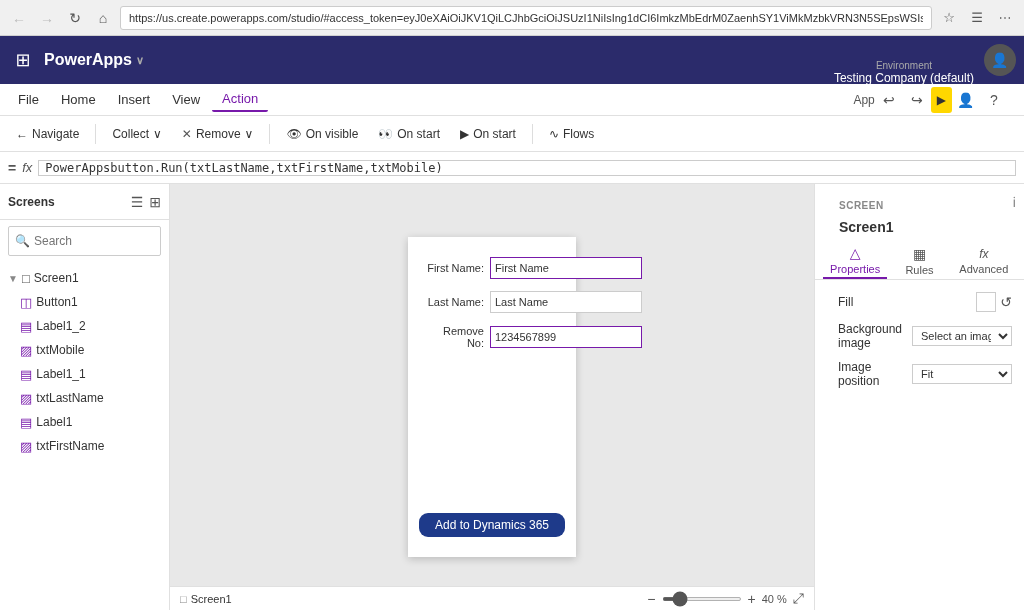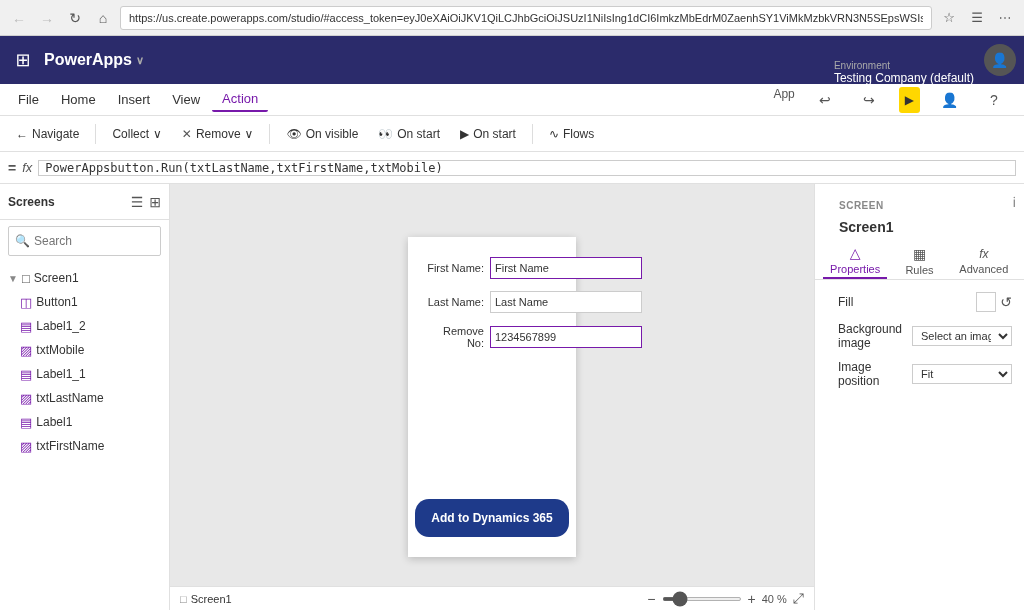--- a/index.html
+++ b/index.html
@@ -60,21 +60,21 @@
       font-size: 16px;
       font-weight: 600;
       margin-left: 6px;
       display: flex; align-items: center; gap: 4px;
     }
     .app-name-chevron { font-size: 11px; color: #aaa; }
     .header-spacer { flex: 1; }
     .env-info {
       color: #ccc;
       font-size: 11px;
-      text-align: left;
+      text-align: center;
       margin-right: 10px;
       margin-top: 24px;
     }
     .env-label { font-size: 10px; color: #aaa; }
     .env-name { color: white; font-size: 12px; }
     .user-avatar {
       width: 32px; height: 32px;
       background: #555;
       border-radius: 50%;
       display: flex; align-items: center; justify-content: center;
@@ -271,25 +271,24 @@
     .form-input.gray-border { border-color: #ccc; }
     .canvas-button-area {
       display: flex;
       justify-content: center;
       padding-bottom: 20px;
     }
     .dynamics-btn {
       background: #1e3a8a;
       color: white;
       border: none;
-      padding: 12px 16px;
+      padding: 5px 16px;
       font-size: 12px;
       cursor: pointer;
-      border-radius: 14px;
-      font-weight: bold;
+      border-radius: 9px;
     }
     .zoom-btn { background: none; border: none; cursor: pointer; font-size: 14px; color: #555; }
     .zoom-slider {
       width: 80px;
       height: 4px;
       accent-color: #555;
     }
 
     
     .right-panel {
@@ -400,21 +399,21 @@
   <div class="user-avatar">👤</div>
 </div>
 
 <div class="menu-bar">
   <div class="menu-item">File</div>
   <div class="menu-item">Home</div>
   <div class="menu-item">Insert</div>
   <div class="menu-item">View</div>
   <div class="menu-item active">Action</div>
   <div class="header-spacer"></div>
-  <div style="display:flex;align-items:flex-start;gap:16px;margin-right:8px;">
+  <div style="display:flex;align-items:center;gap:0;margin-right:8px;">
     <span style="font-size:12px;color:#555;">App</span>
     <div class="toolbar-icon-btn">↩</div>
     <div class="toolbar-icon-btn">↪</div>
     <button class="toolbar-btn toolbar-btn-active" style="background:#ffd700;padding:2px 6px;border:none;cursor:pointer;border-radius:3px;">▶</button>
     <div class="toolbar-icon-btn">👤</div>
     <div class="toolbar-icon-btn">?</div>
   </div>
 </div>
 
 <div class="toolbar">

